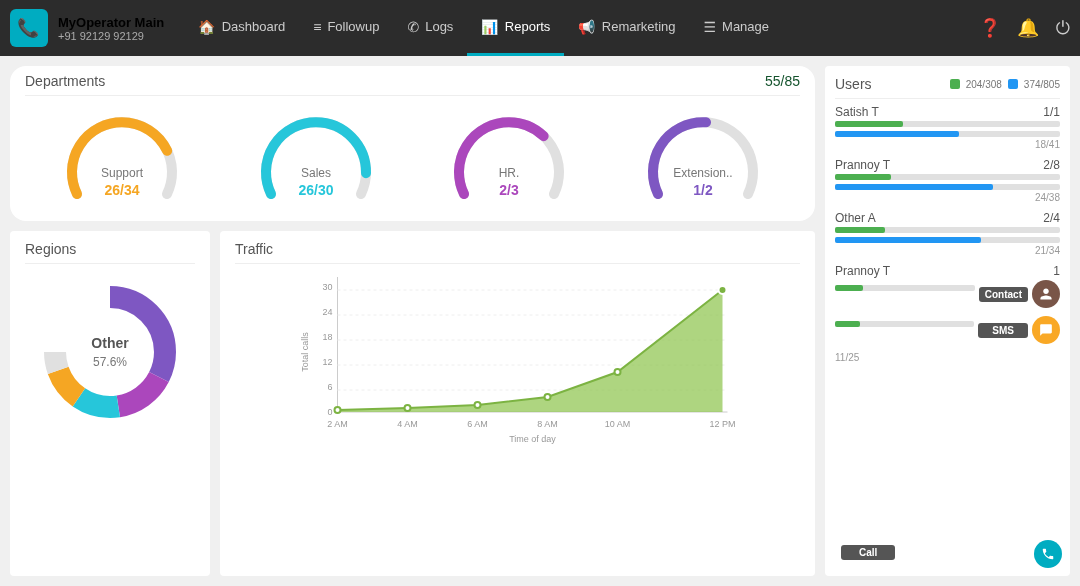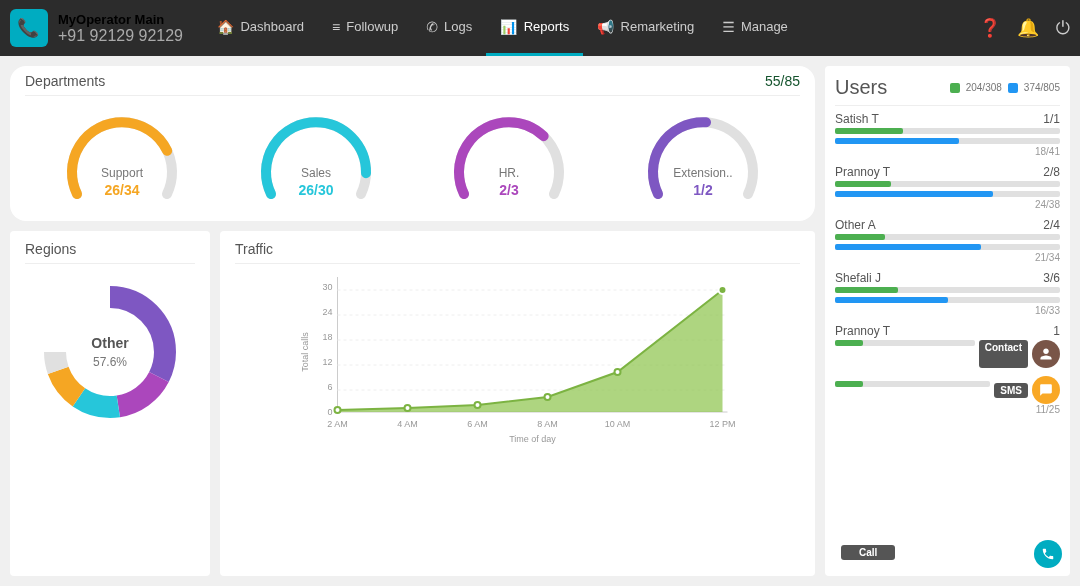--- a/index.html
+++ b/index.html
@@ -20,21 +20,21 @@
       margin-right: 20px;
     }
     .logo-icon {
       width: 38px; height: 38px;
       background: #00acc1;
       border-radius: 6px;
       display: flex; align-items: center; justify-content: center;
       color: white; font-size: 18px;
     }
     .logo-name { font-size: 13px; font-weight: bold; }
-    .logo-phone { font-size: 16px; color: #aaa; }
+    .logo-phone { font-size: 11px; color: #aaa; }
     .nav { display: flex; gap: 0; flex: 1; }
     .nav-item {
       color: #ccc;
       padding: 0 14px;
       height: 56px;
       display: flex;
       align-items: center;
       gap: 6px;
       font-size: 13px;
       cursor: pointer;
@@ -144,21 +144,21 @@
 
     
     .users-header {
       display: flex;
       justify-content: space-between;
       align-items: center;
       margin-bottom: 6px;
       padding-bottom: 6px;
       border-bottom: 1px solid #eee;
     }
-    .users-title { font-size: 20px; color: #555; font-weight: 500; }
+    .users-title { font-size: 14px; color: #555; font-weight: 500; }
     .users-legend { display: flex; gap: 6px; align-items: center; font-size: 10px; color: #777; }
     .legend-dot { width: 10px; height: 10px; border-radius: 2px; display: inline-block; }
 
     .user-item { margin-bottom: 8px; }
     .user-row1 {
       display: flex;
       justify-content: space-between;
       align-items: center;
       font-size: 12px;
       color: #555;
@@ -193,21 +193,21 @@
       color: white;
       font-size: 10px;
       padding: 2px 6px;
       border-radius: 3px;
       font-weight: bold;
     }
     .sms-btn {
       background: #555;
       color: white;
       font-size: 10px;
-      padding: 2px 6px;
+      padding: 2px 14px;
       border-radius: 3px;
       font-weight: bold;
     }
     .action-circle {
       width: 28px; height: 28px;
       border-radius: 50%;
       display: flex; align-items: center; justify-content: center;
       color: white; font-size: 14px;
     }
     .brown-circle { background: #795548; }
@@ -441,40 +441,27 @@
         </div>
         <div class="user-bars" style="position:relative;height:18px;">
           <div class="bar-bg" style="top:0;"></div>
           <div class="bar-green" style="width:22%;top:0;"></div>
           <div class="bar-bg" style="top:10px;"></div>
           <div class="bar-blue" style="width:65%;top:10px;"></div>
         </div>
         <div style="text-align:right;font-size:10px;color:#999;">21/34</div>
       </div>
 
-      <div class="user-item">
-        <div class="user-row1">
-          <span>Shefali J</span>
-          <span>3/6</span>
-        </div>
-        <div class="user-bars" style="position:relative;height:18px;">
-          <div class="bar-bg" style="top:0;"></div>
-          <div class="bar-green" style="width:28%;top:0;"></div>
-          <div class="bar-bg" style="top:10px;"></div>
-          <div class="bar-blue" style="width:50%;top:10px;"></div>
-        </div>
-        <div style="text-align:right;font-size:10px;color:#999;">16/33</div>
-      </div>
 
       <div class="user-item">
         <div class="user-row1">
           <span>Prannoy T</span>
           <span>1</span>
         </div>
-        <div style="display:flex;gap:4px;margin-top:2px;">
+        <div style="display:flex;align-items:center;gap:4px;margin-top:2px;">
           <div class="user-bars" style="flex:1;position:relative;height:18px;">
             <div class="bar-bg" style="top:0;"></div>
             <div class="bar-green" style="width:20%;top:0;"></div>
           </div>
           <span class="contact-btn">Contact</span>
           <div class="action-circle brown-circle">
             <svg width="14" height="14" viewBox="0 0 24 24" fill="white">
                 <path d="M12 12c2.7 0 4.8-2.1 4.8-4.8S14.7 2.4 12 2.4 7.2 4.5 7.2 7.2 9.3 12 12 12zm0 2.4c-3.2 0-9.6 1.6-9.6 4.8v2.4h19.2v-2.4c0-3.2-6.4-4.8-9.6-4.8z"></path>
               </svg>
           </div>
@@ -487,21 +474,21 @@
             <div class="bar-bg" style="top:0;"></div>
             <div class="bar-green" style="width:18%;top:0;"></div>
           </div>
           <span class="sms-btn">SMS</span>
           <div class="action-circle yellow-circle">
             <svg width="14" height="14" viewBox="0 0 24 24" fill="white">
                 <path d="M20 2H4c-1.1 0-2 .9-2 2v18l4-4h14c1.1 0 2-.9 2-2V4c0-1.1-.9-2-2-2z"></path>
               </svg>
           </div>
         </div>
-        <div style="text-align:right;font-size:10px;color:#999;">11/25</div>
+        <div style="text-align:left;font-size:10px;color:#999;margin-top:8px;">11/25</div>
       </div>
 
       <div style="position:absolute;bottom:8px;left:8px;right:8px;display:flex;align-items:center;gap:4px;">
         <span class="call-btn">Call</span>
         <div class="action-circle teal-circle" style="margin-left:auto;">
           <svg width="14" height="14" viewBox="0 0 24 24" fill="white">
               <path d="M6.6 10.8c1.4 2.8 3.8 5.1 6.6 6.6l2.2-2.2c.3-.3.7-.4 1-.2 1.1.4 2.3.6 3.6.6.6 0 1 .4 1 1V20c0 .6-.4 1-1 1-9.4 0-17-7.6-17-17 0-.6.4-1 1-1h3.5c.6 0 1 .4 1 1 0 1.3.2 2.5.6 3.6.1.3 0 .7-.2 1L6.6 10.8z"></path>
             </svg>
         </div>
       </div>

